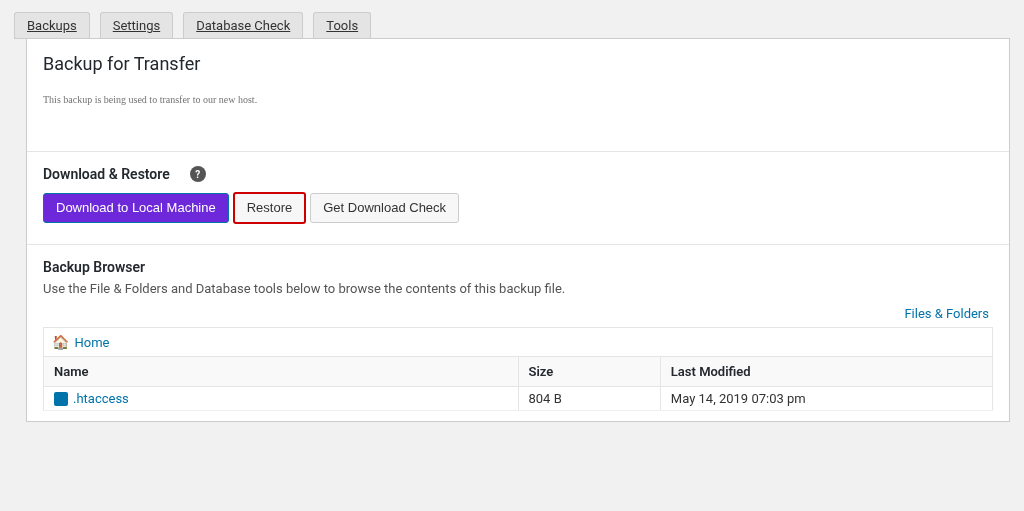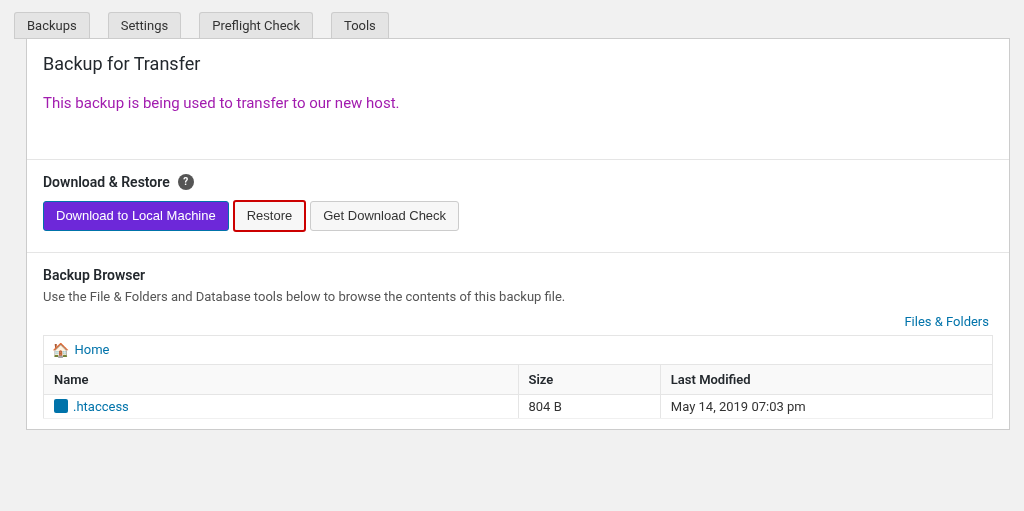--- a/index.html
+++ b/index.html
@@ -18,21 +18,22 @@
       font-size: 22px;
       font-weight: 400;
       color: #23282d;
       margin-bottom: 12px;
     }
     
     .nav-tabs {
       display: flex;
       border-bottom: 1px solid #ccc;
       margin-bottom: 0;
-      gap: 18px;
+      gap: 10px;
+      text-decoration: underline;
     }
     .nav-tab {
       padding: 5px 12px;
       background: #e4e4e4;
       border: 1px solid #ccc;
       border-bottom: none;
       cursor: pointer;
       font-size: 13px;
       color: #333;
       border-radius: 3px 3px 0 0;
@@ -50,39 +51,40 @@
       padding: 14px 16px;
       border-bottom: 1px solid #e5e5e5;
     }
     .backup-name {
       font-size: 18px;
       font-weight: 400;
       color: #23282d;
       margin-bottom: 10px;
     }
     .backup-note {
-      color: #a21caf;
-      font-size: 15px;
+      color: #737373;
+      font-size: 10px;
       line-height: 1.5;
       padding: 8px 0 30px 0;
+      font-family: Liberation Serif, serif;
     }
     
     .download-section {
       padding: 14px 16px 20px 16px;
       border-bottom: 1px solid #e5e5e5;
       background: #fff;
     }
     .section-heading {
       font-size: 14px;
       font-weight: 600;
       color: #23282d;
       margin-bottom: 10px;
       display: flex;
       align-items: center;
-      gap: 8px;
+      gap: 20px;
     }
     .help-icon {
       display: inline-flex;
       align-items: center;
       justify-content: center;
       width: 16px;
       height: 16px;
       background: #555;
       color: #fff;
       border-radius: 50%;
@@ -207,21 +209,21 @@
   </style>
 </head>
 <body>
 
 <div class="page-wrapper">
 
 
   <div class="nav-tabs">
     <div class="nav-tab">Backups</div>
     <div class="nav-tab">Settings</div>
-    <div class="nav-tab">Preflight Check</div>
+    <div class="nav-tab">Database Check</div>
     <div class="nav-tab">Tools</div>
   </div>
 
   <div class="content-card">
 
     <div class="card-section">
       <h2 class="backup-name">Backup for Transfer</h2>
       <p class="backup-note">This backup is being used to transfer to our new host.</p>
     </div>
 

